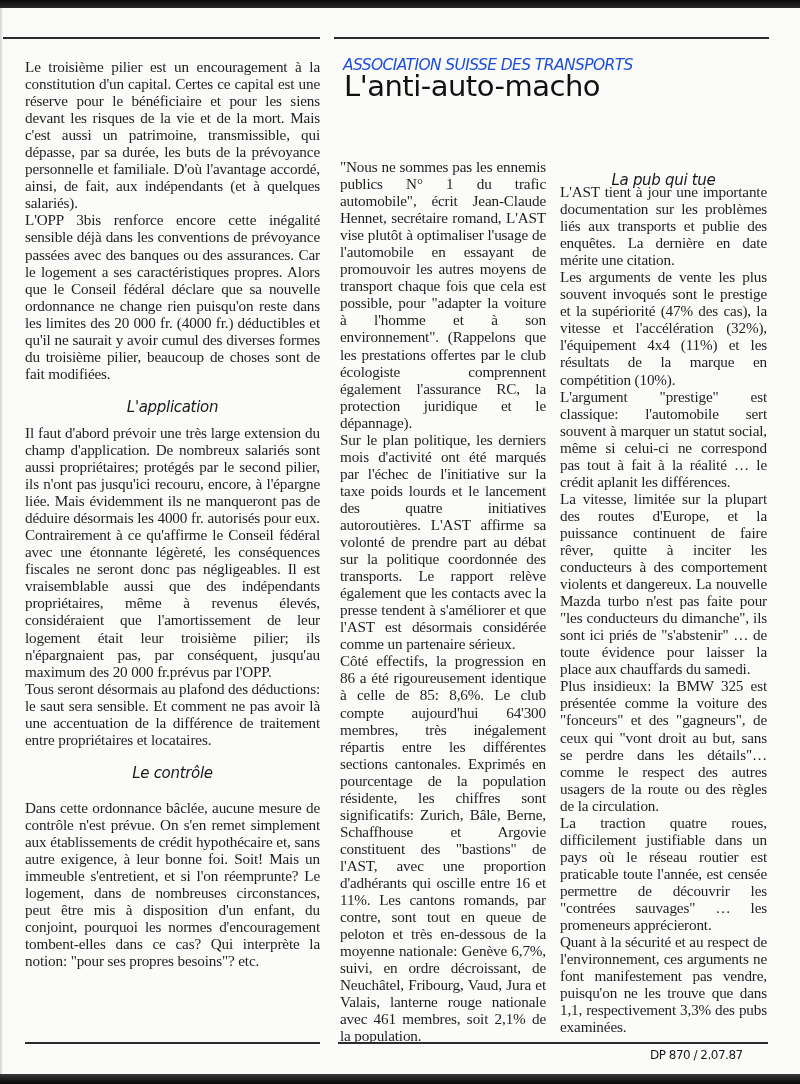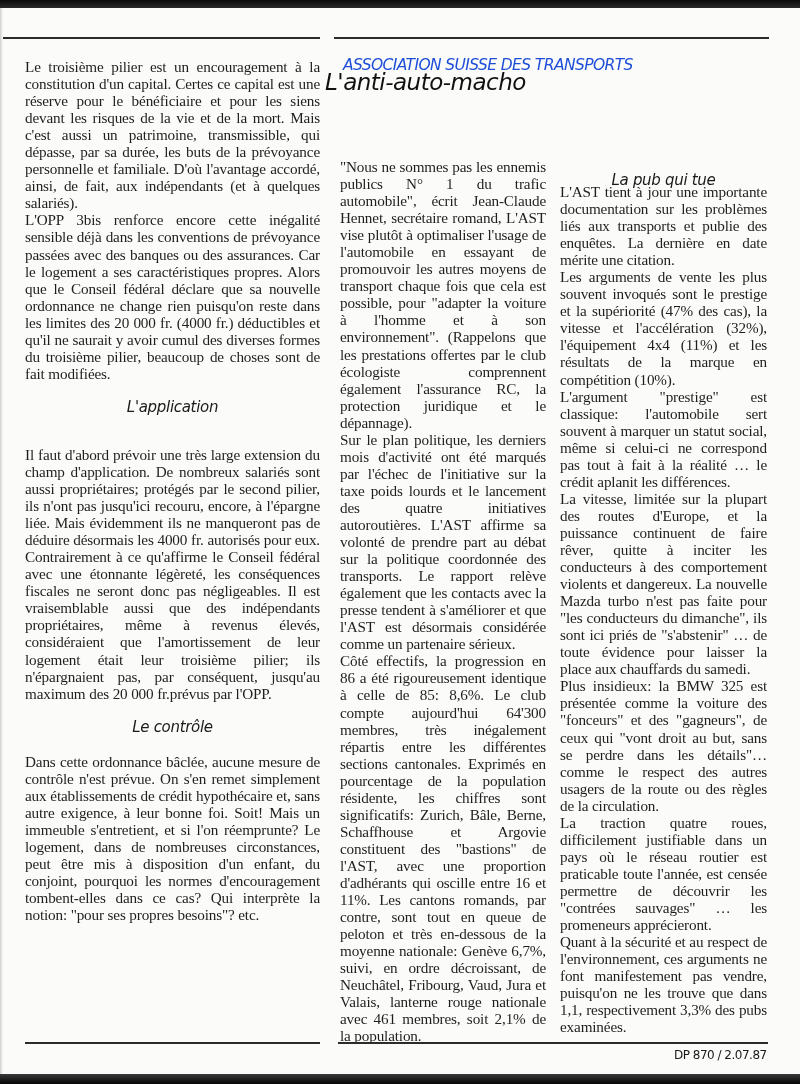--- a/index.html
+++ b/index.html
@@ -35,53 +35,54 @@
   #left-col { left:25px; top:58px; width:295px; }
   #mid-col { left:340px; top:158px; width:206px; }
   #right-col { left:560px; top:183px; width:207px; }
   .kicker {
     position:absolute; left:343px; top:56px;
     font-family:"DejaVu Sans", "Liberation Sans", sans-serif;
     font-style:italic; font-size:15.5px; letter-spacing:-0.6px;
     text-transform:uppercase; color:#1d4ed8;
   }
   .headline {
-    position:absolute; left:325px; top:69px;
+    position:absolute; left:344px; top:69px;
     font-family:"DejaVu Sans", "Liberation Sans", sans-serif;
-    font-style:italic; font-size:23px; letter-spacing:-0.5px;
+    font-size:29px; letter-spacing:-0.5px;
     color:#111; white-space:nowrap;
   }
   .right-subhead {
     position:absolute; left:560px; top:171px; width:207px;
   }
   .bullet {
     display:inline-block; width:10px; height:10px; background:#111;
     margin-right:6px; vertical-align:0;
   }
   .folio {
     position:absolute; left:650px; top:1048px;
     font-family:"DejaVu Sans", "Liberation Sans", sans-serif;
-    font-size:12px; letter-spacing:-0.5px; color:#1a1a1a;margin-left:24px;
+    font-size:12px; letter-spacing:-0.5px; color:#1a1a1a;
   }
 </style>
 </head>
 <body>
 
 <div class="scan-top"></div>
 <div class="scan-left"></div>
 
 <div class="rule" style="left:3px;top:37px;width:317px;"></div>
 <div class="rule" style="left:334px;top:37px;width:435px;"></div>
 
 <div id="left-col" class="col">
   <p>Le troisième pilier est un encouragement à la constitution d'un capital. Certes ce capital est une réserve pour le bénéficiaire et pour les siens devant les risques de la vie et de la mort. Mais c'est aussi un patrimoine, transmissible, qui dépasse, par sa durée, les buts de la prévoyance personnelle et familiale. D'où l'avantage accordé, ainsi, de fait, aux indépendants (et à quelques salariés).</p>
   <p>L'OPP 3bis renforce encore cette inégalité sensible déjà dans les conventions de prévoyance passées avec des banques ou des assurances. Car le logement a ses caractéristiques propres. Alors que le Conseil fédéral déclare que sa nouvelle ordonnance ne change rien puisqu'on reste dans les limites des 20 000 fr. (4000 fr.) déductibles et qu'il ne saurait y avoir cumul des diverses formes du troisième pilier, beaucoup de choses sont de fait modifiées.</p>
 
-  <p class="subhead gap" style="margin-top:17px;margin-bottom:30px;text-align:center;">L'application</p>
+  <p class="subhead gap" style="margin-top:17px;margin-bottom:8px;text-align:center;">L'application</p>
   <p>Il faut d'abord prévoir une très large extension du champ d'application. De nombreux salariés sont aussi propriétaires; protégés par le second pilier, ils n'ont pas jusqu'ici recouru, encore, à l'épargne liée. Mais évidemment ils ne manqueront pas de déduire désormais les 4000 fr. autorisés pour eux. Contrairement à ce qu'affirme le Conseil fédéral avec une étonnante légèreté, les conséquences fiscales ne seront donc pas négligeables. Il est vraisemblable aussi que des indépendants propriétaires, même à revenus élevés, considéraient que l'amortissement de leur logement était leur troisième pilier; ils n'épargnaient pas, par conséquent, jusqu'au maximum des 20 000 fr.prévus par l'OPP.</p>
+  <p>Tous seront désormais au plafond des déductions: le saut sera sensible. Et comment ne pas avoir là une accentuation de la différence de traitement entre propriétaires et locataires.</p>
 
   <p class="subhead gap" style="margin-top:17px;margin-bottom:17px;">Le contrôle</p>
   <p>Dans cette ordonnance bâclée, aucune mesure de contrôle n'est prévue. On s'en remet simplement aux établissements de crédit hypothécaire et, sans autre exigence, à leur bonne foi. Soit! Mais un immeuble s'entretient, et si l'on réemprunte? Le logement, dans de nombreuses circonstances, peut être mis à disposition d'un enfant, du conjoint, pourquoi les normes d'encouragement tombent-elles dans ce cas? Qui interprète la notion: "pour ses propres besoins"? etc.</p>
 </div>
 
 <div class="kicker">Association suisse des transports</div>
 <div class="headline">L'anti-auto-macho</div>
 
 <div id="mid-col" class="col">
   <p>"Nous ne sommes pas les ennemis publics N° 1 du trafic automobile", écrit Jean-Claude Hennet, secrétaire romand, L'AST vise plutôt à optimaliser l'usage de l'automobile en essayant de promouvoir les autres moyens de transport chaque fois que cela est possible, pour "adapter la voiture à l'homme et à son environnement". (Rappelons que les prestations offertes par le club écologiste comprennent également l'assurance RC, la protection juridique et le dépannage).</p>

